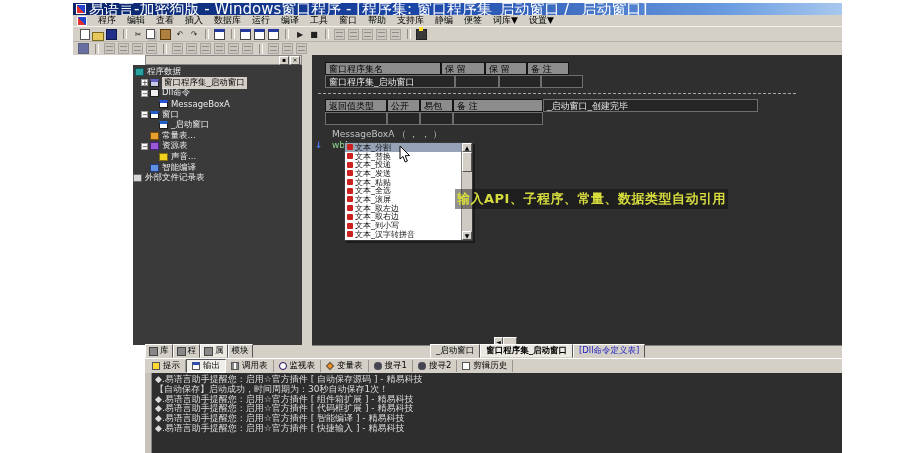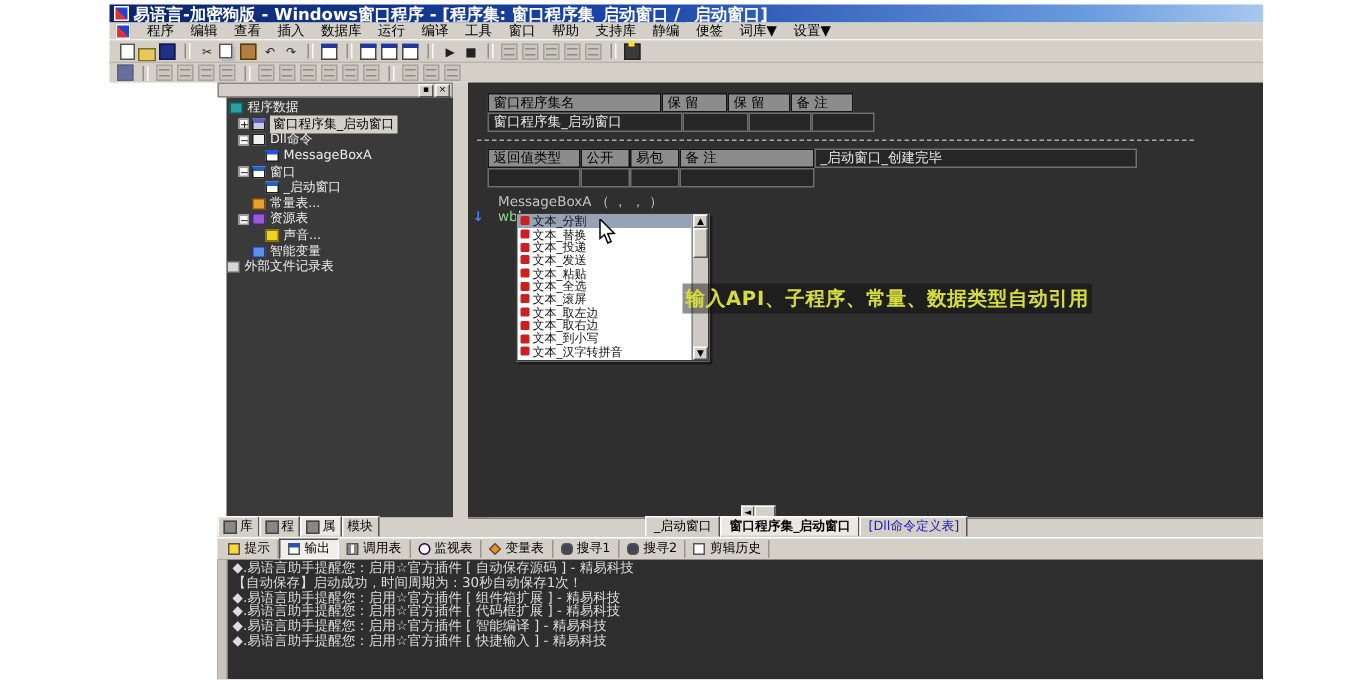--- a/index.html
+++ b/index.html
@@ -3,21 +3,21 @@
 <meta charset="utf-8">
 <style>
   html,body{margin:0;padding:0;background:#fff;}
   #page{position:relative;width:906px;height:453px;background:#fff;overflow:hidden;
         font-family:"DejaVu Sans",sans-serif;font-size:9px;color:#000;}
   .abs{position:absolute;}
   
   #titlebar{left:73px;top:3px;width:769px;height:12px;
     background:linear-gradient(90deg,#0a246a 0%,#1a46a8 45%,#6a9ce0 85%,#a8c8ee 100%);
     display:flex;align-items:center;gap:3px;padding-left:3px;box-sizing:border-box;}
-  #titlebar .ttl{color:#fff;font-weight:bold;font-size:11px;white-space:nowrap;letter-spacing:0;}
+  #titlebar .ttl{color:#fff;font-weight:normal;font-size:15px;white-space:nowrap;letter-spacing:0;}
   .appico{width:8px;height:8px;background:#2244cc;border:1px solid #fff;
     background-image:linear-gradient(45deg,#e03030 50%,#2244cc 50%);}
   #menubar{left:73px;top:15px;width:769px;height:12px;background:#d4d0c8;
     display:flex;align-items:center;gap:11px;padding-left:4px;box-sizing:border-box;border-bottom:1px solid #f4f2ee;}
   .mitem{white-space:nowrap;cursor:default;}
   #toolbar1{left:73px;top:27px;width:769px;height:14px;background:#d4d0c8;
     display:flex;align-items:center;gap:2px;padding-left:5px;box-sizing:border-box;}
   #toolbar2{left:73px;top:41px;width:769px;height:14px;background:#d4d0c8;
     display:flex;align-items:center;gap:2px;padding-left:5px;box-sizing:border-box;border-top:1px solid #b8b4ac;}
   .sep{width:2px;height:10px;border-left:1px solid #928e86;border-right:1px solid #fbfaf8;margin:0 3px;}
@@ -31,21 +31,21 @@
   .ti-glyph{color:#222;}
   .ti-gray{background:#c8c4bc;border:1px solid #9a968e;width:9px;height:9px;opacity:.75;}
   .ti-gray i{display:block;border-top:1px solid #777;border-bottom:1px solid #777;height:3px;margin:2px 1px;}
   .ti-spark{background:#3a3a3a;border:1px solid #222;width:9px;height:9px;position:relative;}
   .ti-spark i{position:absolute;left:2px;top:-3px;width:4px;height:4px;background:#ffe030;}
   
   #lp-head{left:145px;top:55px;width:157px;height:10px;background:#d4d0c8;border:1px solid #888;
     box-sizing:border-box;display:flex;justify-content:flex-end;align-items:center;gap:1px;padding-right:1px;}
   .lp-btn{width:8px;height:7px;background:#d4d0c8;border:1px solid;border-color:#fff #555 #555 #fff;
     font-size:6px;line-height:6px;text-align:center;}
-  #tree{left:151px;top:65px;width:175px;height:280px;background:#3a3a3a;color:#ececec;
+  #tree{left:133px;top:65px;width:175px;height:280px;background:#3a3a3a;color:#ececec;
     padding-top:2px;box-sizing:border-box;overflow:hidden;}
   .trow{height:10.6px;display:flex;align-items:center;white-space:nowrap;font-size:8.5px;}
   .tbox{width:7px;height:7px;background:#fff;border:1px solid #9a9a9a;color:#000;
     font-size:7px;line-height:6px;text-align:center;margin-right:2px;flex:none;box-sizing:border-box;}
   .tico{width:9px;height:8px;flex:none;margin-right:3px;border:1px solid #1c1c1c;box-sizing:border-box;}
   .ic-prog{background:#2aa0a0;border-color:#0c5a5a;}
   .ic-asm{background:#c8c8e8;border-top:3px solid #6060c0;}
   .ic-dll{background:#f0f0f0;}
   .ic-cmd{background:#fff;border-top:3px solid #2a52d8;}
   .ic-win{background:#fff;border-top:3px solid #2060c8;}
@@ -335,21 +335,21 @@
       <span class="tbox">−</span>
       <span class="tico ic-res"></span>
       <span>资源表</span>
     </div>
     <div class="trow" style="padding-left:26px">
       <span class="tico ic-snd"></span>
       <span>声音...</span>
     </div>
     <div class="trow" style="padding-left:17px">
       <span class="tico ic-mod"></span>
-      <span>智能变量</span>
+      <span>智能编译</span>
     </div>
     <div class="trow" style="">
       <span class="tico ic-ext"></span>
       <span>外部文件记录表</span>
     </div>
   </div>
 
   <div id="lp-tabs" class="abs">
     <span class="lptab">
       <i class="lpico"></i>

